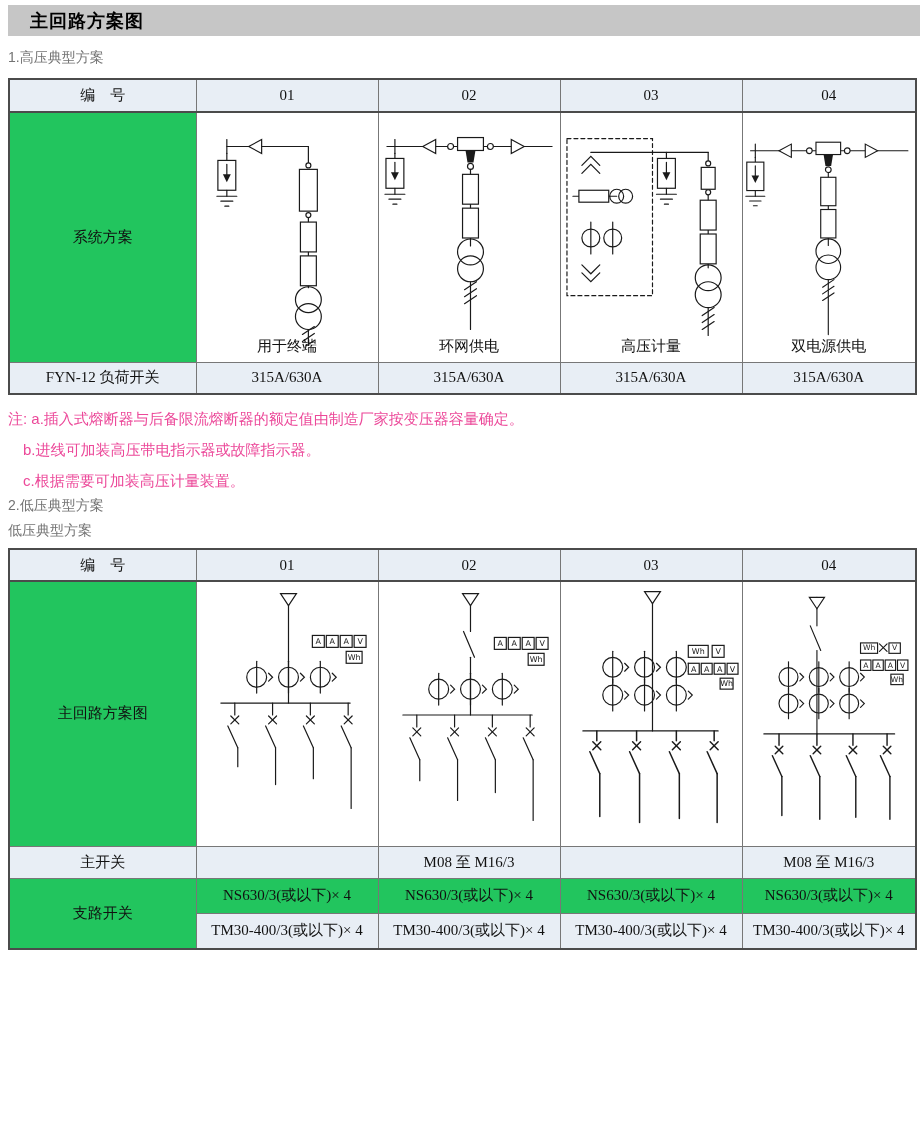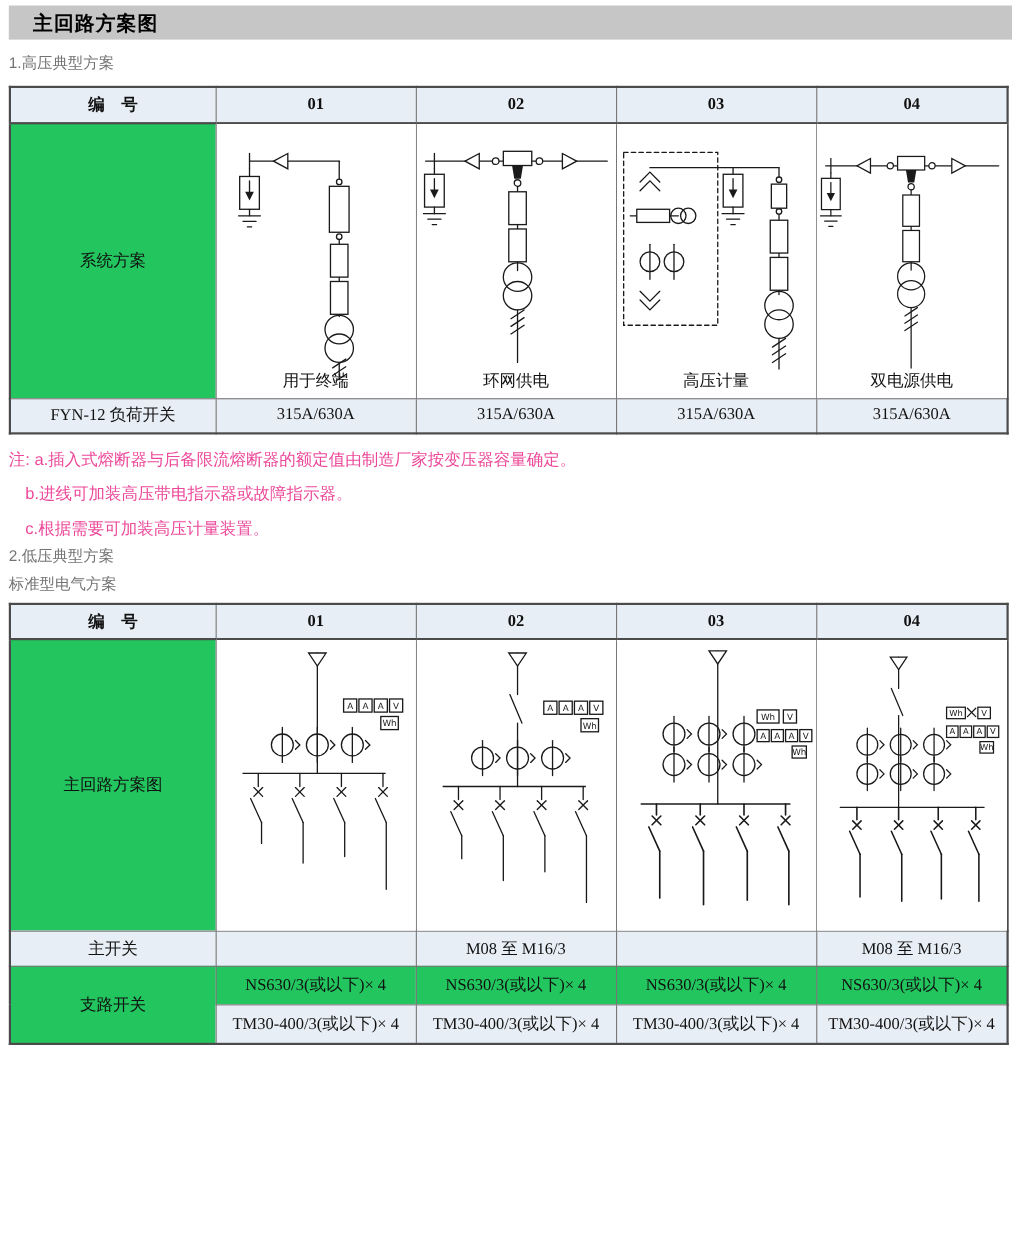--- a/index.html
+++ b/index.html
@@ -12,21 +12,21 @@
   .sec{position:absolute;left:8px;font-family:"Liberation Sans","DejaVu Sans",sans-serif;
         font-size:14px;color:#737373;}
   #sec-hv{top:49px}
   #sec-lv{top:497px}
   #sec-lv2{top:522px}
   table.tbl{position:absolute;left:8px;width:907px;border-collapse:collapse;table-layout:fixed;
         font-size:15px;text-align:center;border:2px solid var(--border-dark,#4b4b4b);}
   #t1{top:78px}
   #t2{top:548px}
   .tbl td{border:1px solid #777;vertical-align:middle;padding:0;}
-  .tbl tr.first td{border-bottom-width:2px;border-bottom-color:var(--border-dark,#4b4b4b);font-weight:bold;}
+  .tbl tr.first td{border-bottom-width:2px;border-bottom-color:var(--border-dark,#4b4b4b);}
   tr.hdr td{background:var(--header-bg,#e8eef5);}
   td.white{background:#22c55e;}
   .dcell{position:relative;background:#fff;}
   .dcell svg{display:block;margin:0 auto;}
   .cap{position:absolute;left:0;right:0;bottom:6px;text-align:center;font-size:15px;}
   .notes{position:absolute;left:8px;top:403px;font-family:"Liberation Sans","DejaVu Sans",sans-serif;
         font-size:15px;line-height:31px;color:#ec4899;}
   .notes .ind{padding-left:15px;}
   .mtext{font:8px "DejaVu Sans",sans-serif;fill:#1a1a1a;stroke:none;text-anchor:middle;}
 </style>
@@ -250,21 +250,21 @@
   </tbody>
     </table>
 
   <div class="notes">
     <div><span>注:</span> <span>a.插入式熔断器与后备限流熔断器的额定值由制造厂家按变压器容量确定。</span></div>
     <div class="ind">b.进线可加装高压带电指示器或故障指示器。</div>
     <div class="ind">c.根据需要可加装高压计量装置。</div>
   </div>
 
   <div class="sec" id="sec-lv">2.低压典型方案</div>
-  <div class="sec" id="sec-lv2">标准型电气方案</div>
+  <div class="sec" id="sec-lv2">低压典型方案</div>
 
   <table class="tbl" id="t2">
     <colgroup>
         <col style="width:187px">
         <col style="width:182px">
         <col style="width:182px">
         <col style="width:182px">
         <col style="width:174px">
       </colgroup>
     <tbody>

